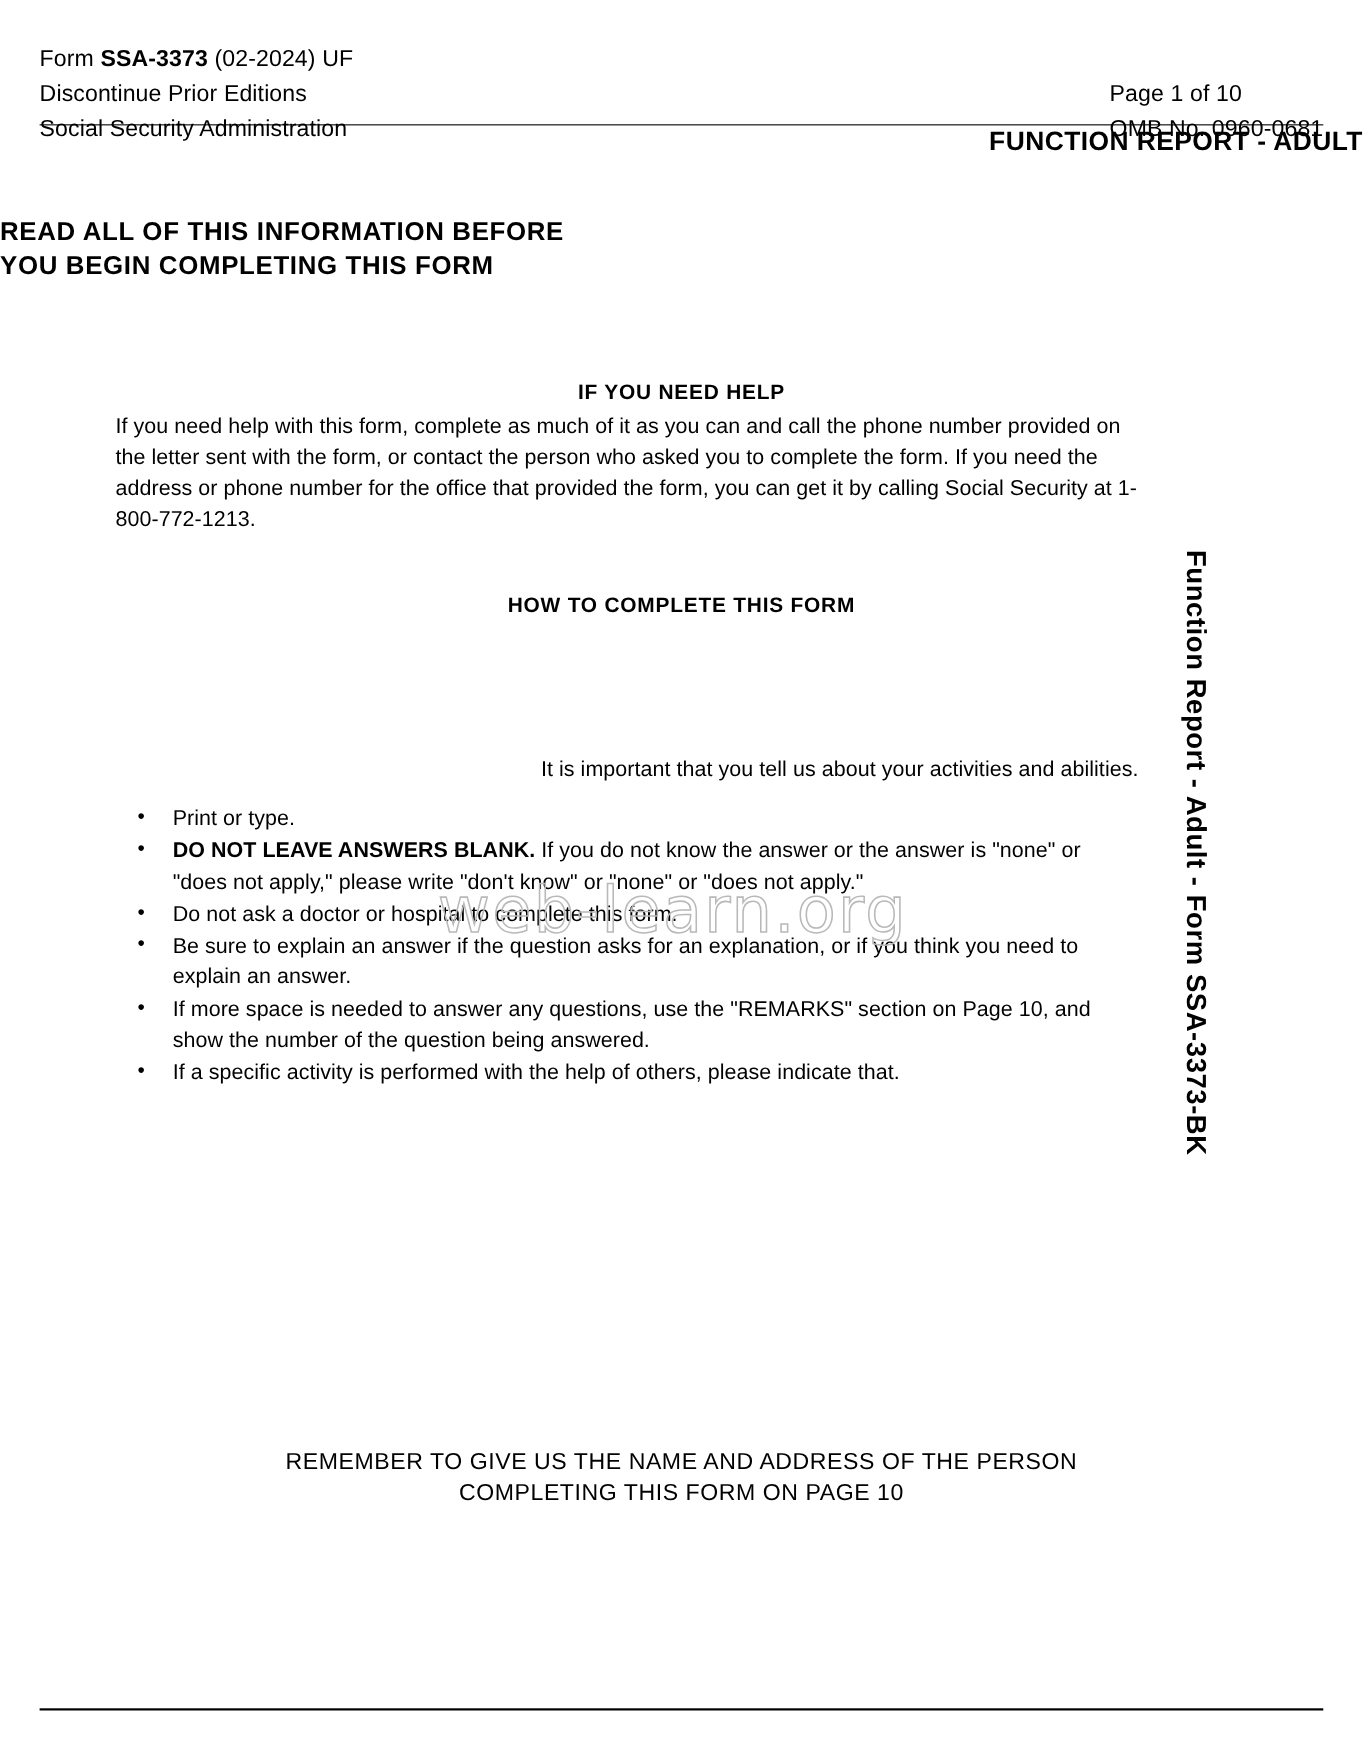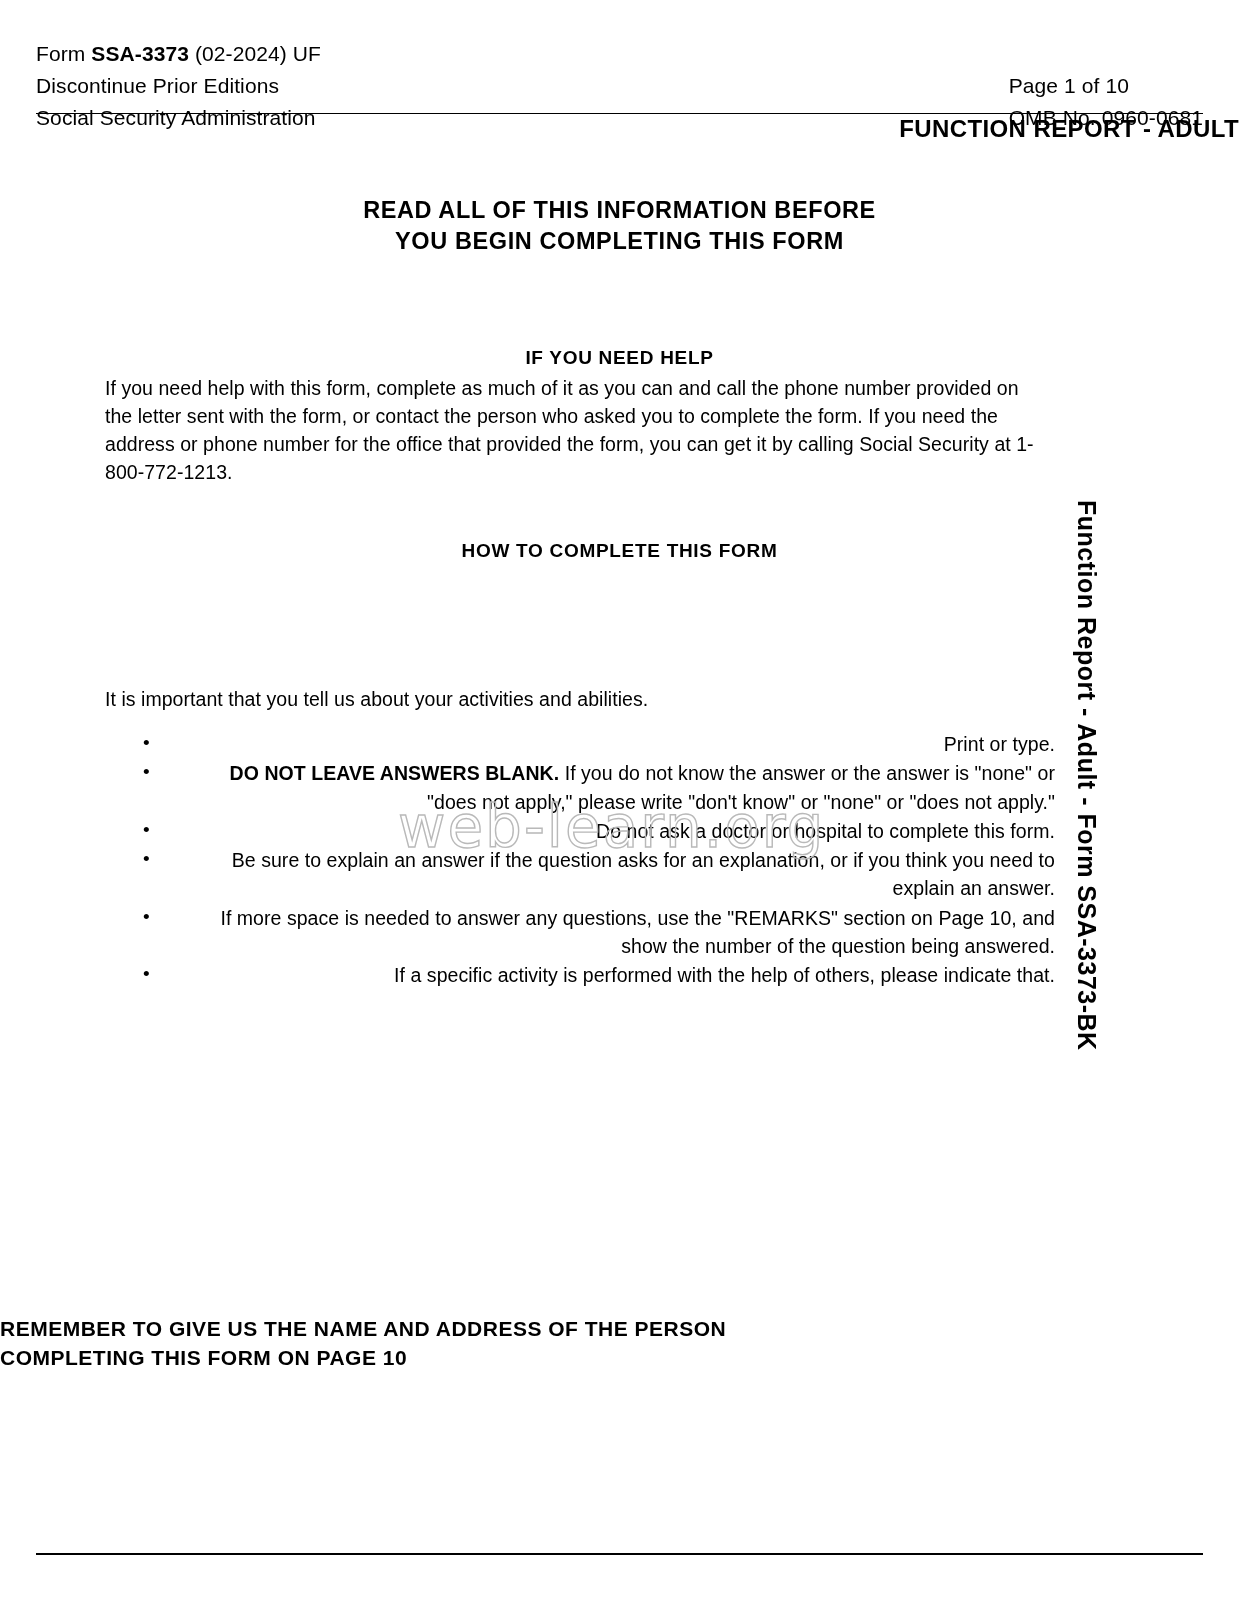--- a/index.html
+++ b/index.html
@@ -61,21 +61,20 @@
     top: 115px;
     text-align: right;
     font-size: 24px;
     font-weight: bold;
     letter-spacing: 0.4px;
   }
   .read-all {
     position: absolute;
     left: 0; right: 0;
     top: 195px;
-    text-align: center;
     font-size: 23.5px;
     font-weight: bold;
     line-height: 1.34;
     letter-spacing: 0.6px;
   }
 
   .section-head {
     text-align: center;
     font-size: 19px;
     font-weight: bold;
@@ -109,32 +108,32 @@
     position: absolute;
     left: 105px;
     width: 930px;
     top: 592px;
   }
   .para-important {
     position: absolute;
     left: 105px;
     width: 930px;
     top: 686px;
+    text-align: right;
   }
 
   
   .bullets {
     position: absolute;
-    left: 105px;
+    left: 87px;
     width: 950px;
     top: 730px;
     margin: 0;
     padding: 0;
     list-style: none;
-    text-align: right;
   }
   .bullets li {
     position: relative;
     padding-left: 70px;
     font-size: 19.5px;
     line-height: 1.45;
     letter-spacing: 0.05px;
     margin-bottom: 1px;
   }
   .bullets li::before {
@@ -175,23 +174,23 @@
     transform-origin: left top;
     transform: rotate(90deg) translateY(-100%);
     writing-mode: horizontal-tb;
   }
 
   
   .footer-note {
     position: absolute;
     left: 0; right: 0;
     top: 1315px;
-    text-align: left;
+    text-align: center;
     font-size: 21px;
-    font-weight: bold;
+    font-weight: normal;
     line-height: 1.38;
     letter-spacing: 0.5px;
   }
 </style>
 </head>
 <body>
 
 <div class="page">
 
   <div class="header">

